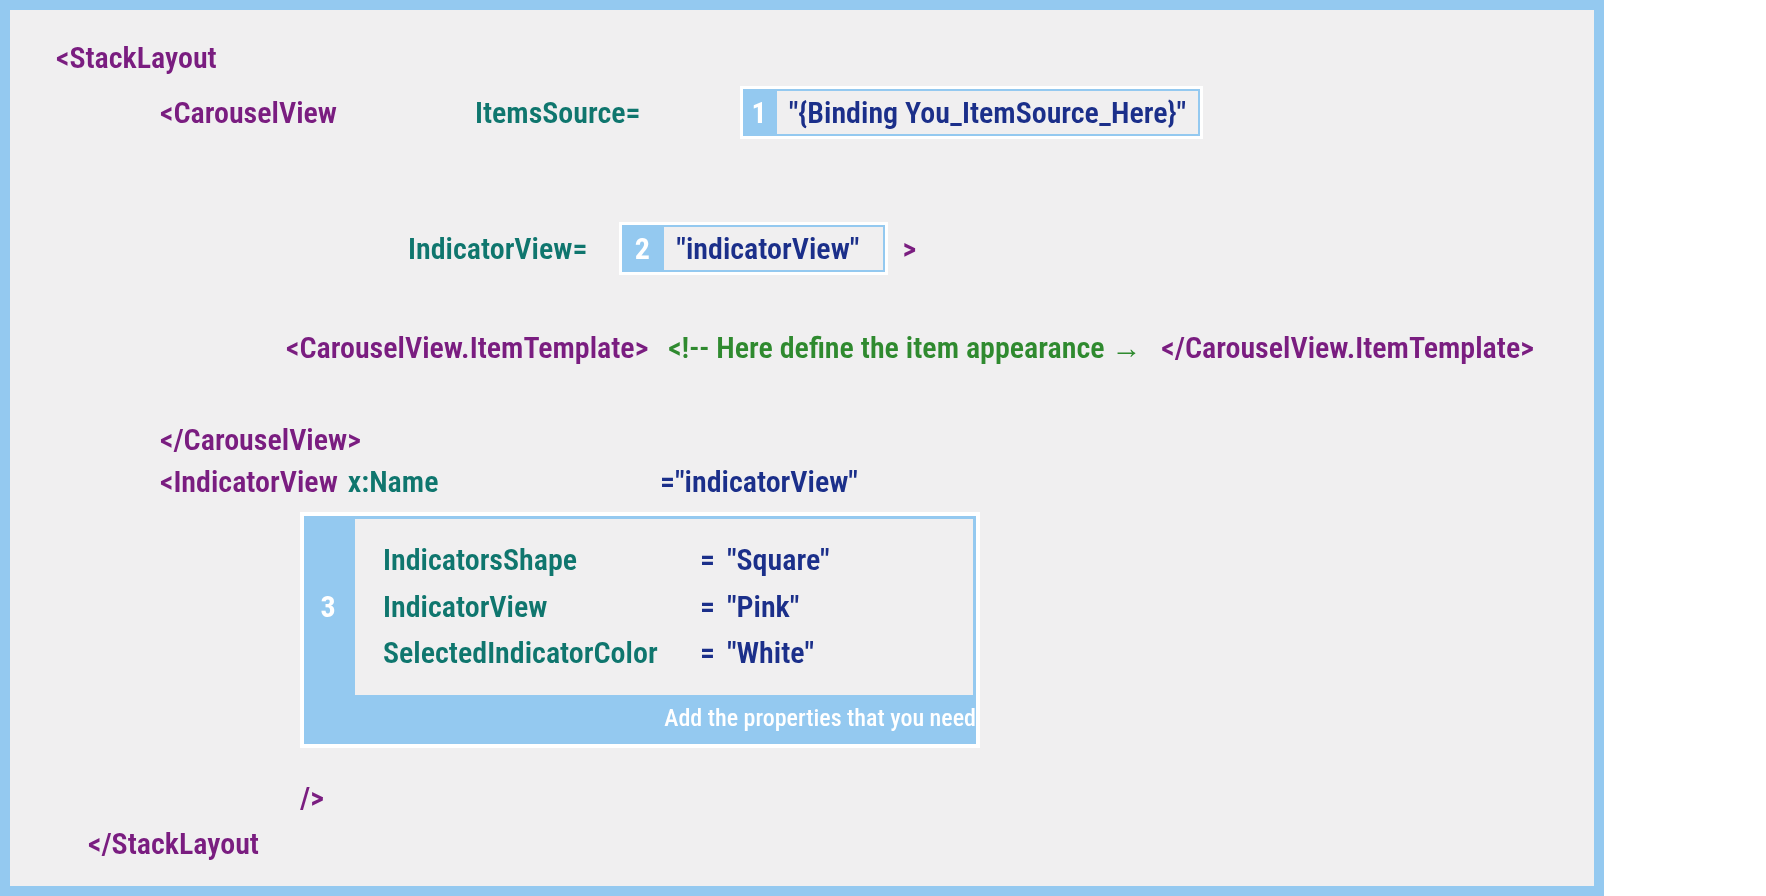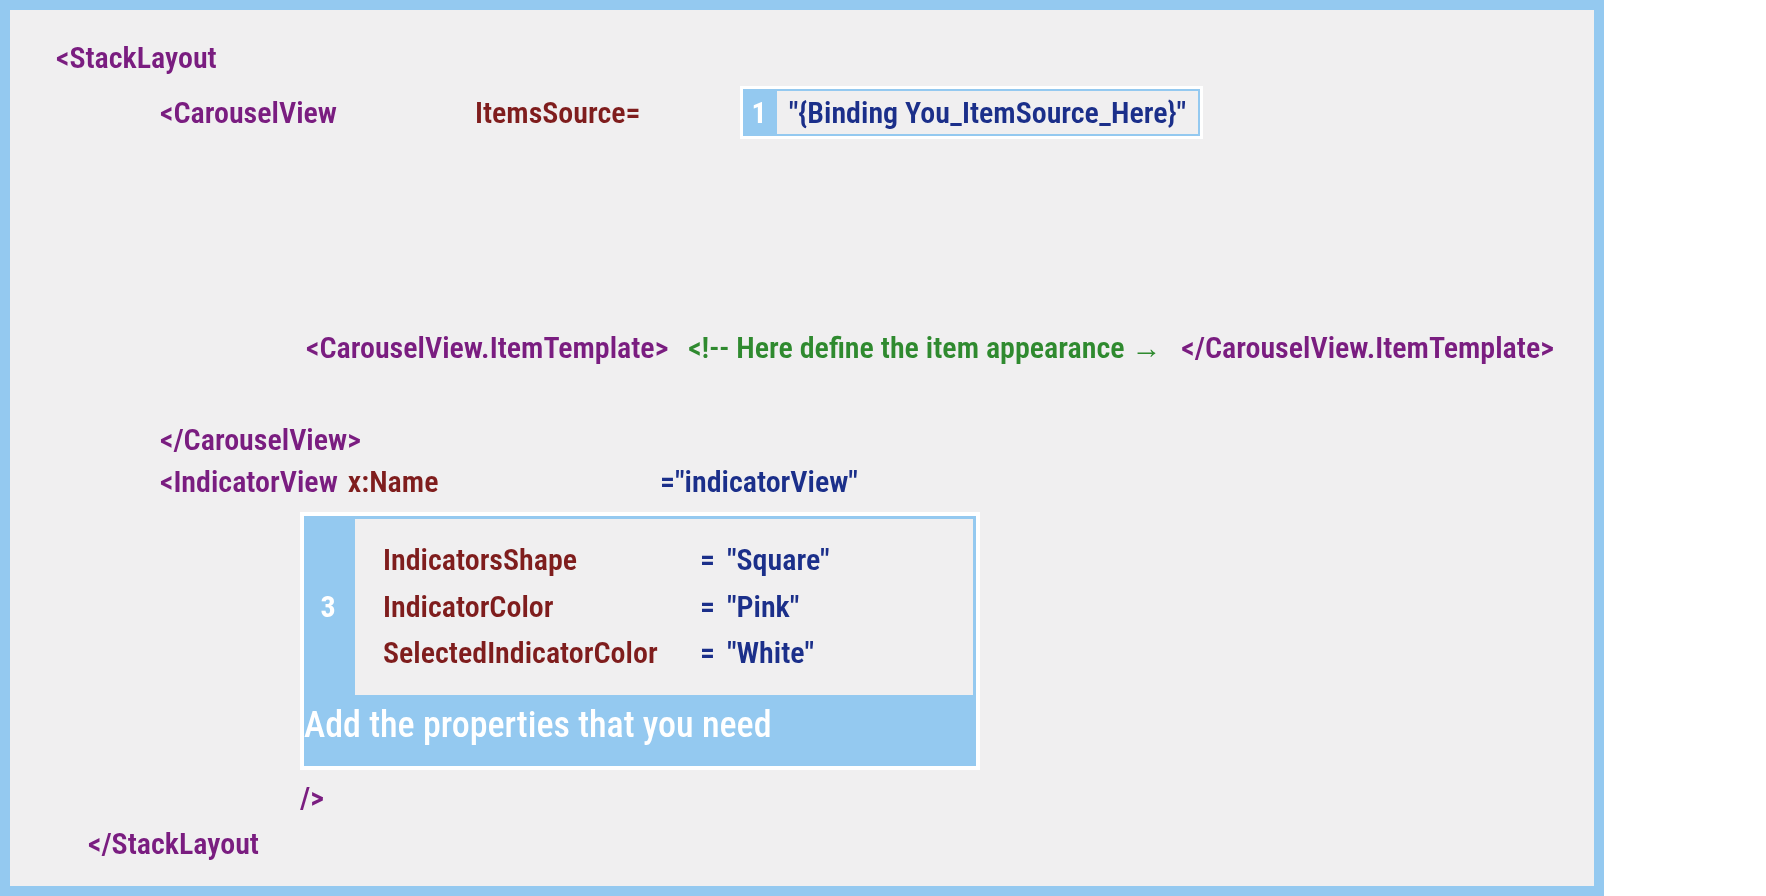--- a/index.html
+++ b/index.html
@@ -22,21 +22,21 @@
     background: #f0eff0;
   }
   .content {
     position: relative;
     width: 100%;
     height: 100%;
     font-size: 30px;
     font-weight: 600;
   }
   .purple { color: #7a1d80; }
-  .lav    { color: #7f1d1d; }
+  .lav    { color: #0f766e; }
   .navy   { color: #1b2f8a; }
   .green  { color: #2f8a2f; }
 
   
   .chip-outer {
     border: 3px solid #ffffff;
     background: #94c9f0;
     display: inline-flex;
     align-items: stretch;
   }
@@ -77,25 +77,25 @@
   }
   .props-body {
     background: #f0eff0;
     border: 3px solid #94c9f0;
     flex: 1;
     padding: 18px 28px 18px 28px;
   }
   .prow { display: flex; gap: 12px; line-height: 1.55; }
   .pname { width: 305px; }
   .props-caption {
-    text-align: left;
+    text-align: right;
     color: #fff;
     font-weight: 500;
-    padding: 6px 0 20px 0;
-    font-size: 36px;
+    padding: 6px 0 12px 0;
+    font-size: 24px;
   }
 </style>
 </head>
 <body>
 
 <div class="canvas">
   <div class="outer-frame">
     <div class="content">
 
       <div class="abs" style="left:46px; top:30px;">
@@ -106,22 +106,32 @@
         <span class="purple">&lt;CarouselView</span>
         <span style="width:52px; display:inline-block;"></span>
         <span class="lav">ItemsSource=</span>
         <span style="width:14px; display:inline-block;"></span>
         <span class="chip-outer">
           <span class="chip-num">1</span>
           <span class="chip-body navy">"{Binding You_ItemSource_Here}"</span>
         </span>
       </div>
 
+      <div class="abs" style="left:398px; top:212px; display:flex; align-items:center;">
+        <span class="lav">IndicatorView=</span>
+        <span style="width:32px; display:inline-block;"></span>
+        <span class="chip-outer">
+          <span class="chip-num" style="min-width:40px;">2</span>
+          <span class="chip-body navy" style="padding-right:24px;">"indicatorView"</span>
+        </span>
+        <span style="width:14px; display:inline-block;"></span>
+        <span class="purple">&gt;</span>
+      </div>
 
-      <div class="abs" style="left:276px; top:320px;margin-left:20px;">
+      <div class="abs" style="left:276px; top:320px;">
         <span class="purple">&lt;CarouselView.ItemTemplate&gt;</span>
         <span style="display:inline-block; width:6px;"></span>
         <span class="green">&lt;!-- Here define the item appearance →</span>
         <span style="display:inline-block; width:6px;"></span>
         <span class="purple">&lt;/CarouselView.ItemTemplate&gt;</span>
       </div>
 
       <div class="abs" style="left:150px; top:454px; display:flex; align-items:baseline;">
         <span class="purple">&lt;IndicatorView</span>
         <span style="display:inline-block; width:10px;"></span>
@@ -138,21 +148,21 @@
       <div class="props-outer" style="left:290px; top:502px; width:680px;">
         <div class="props-main">
           <div class="props-num">3</div>
           <div class="props-body">
             <div class="prow">
               <span class="lav pname">IndicatorsShape</span>
               <span class="navy">=</span>
                 <span class="navy">"Square"</span>
             </div>
             <div class="prow">
-              <span class="lav pname">IndicatorColor</span>
+              <span class="lav pname">IndicatorView</span>
               <span class="navy">=</span>
                 <span class="navy">"Pink"</span>
             </div>
             <div class="prow">
               <span class="lav pname">SelectedIndicatorColor</span>
               <span class="navy"> =</span>
                 <span class="navy">"White"</span>
             </div>
           </div>
         </div>

